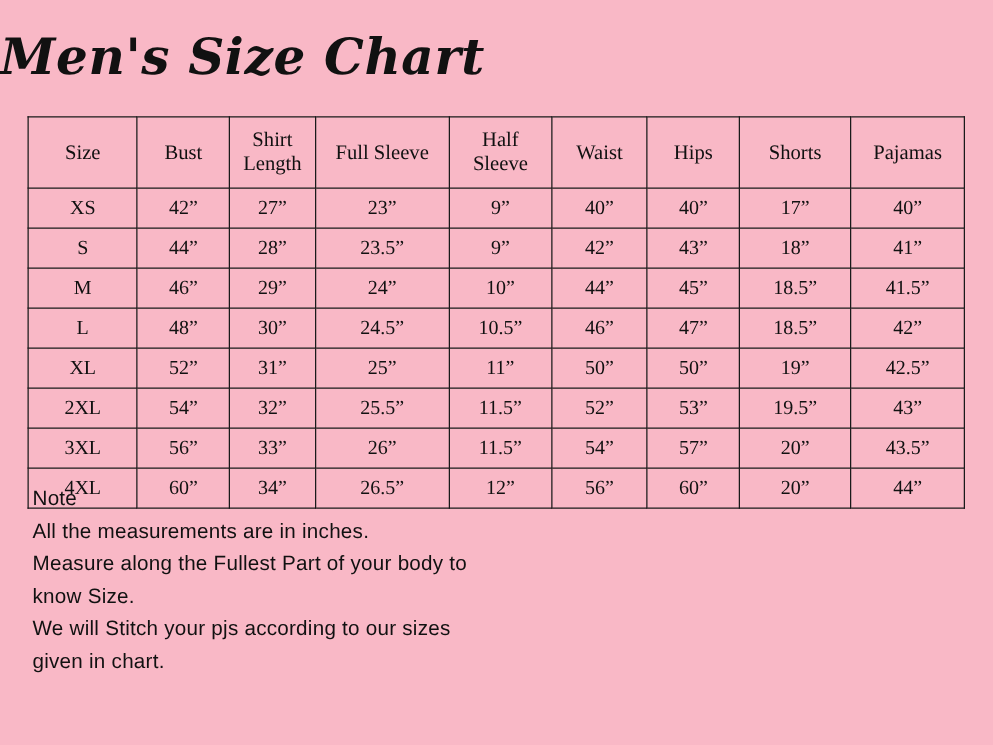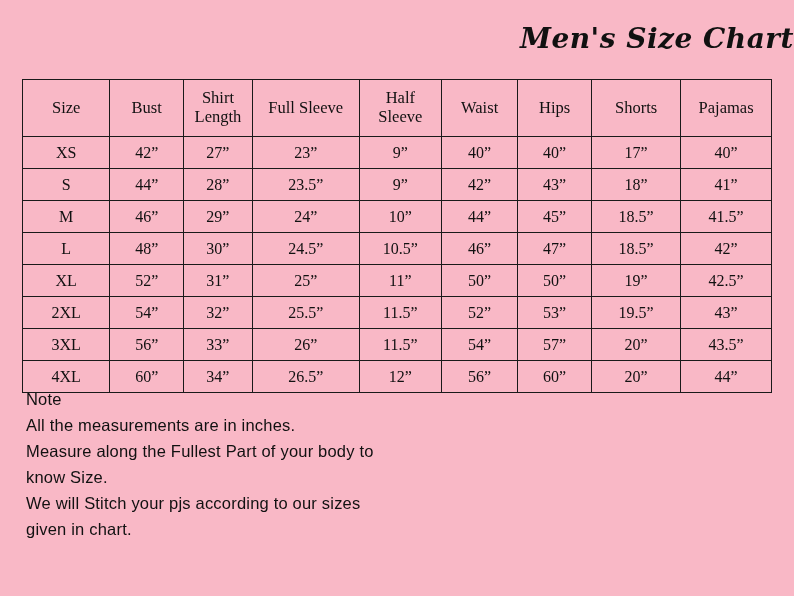--- a/index.html
+++ b/index.html
@@ -14,25 +14,25 @@
     color: #111;
     overflow: hidden;
   }
   .page {
     position: relative;
     width: 794px;
     height: 596px;
     box-sizing: border-box;
   }
   .title {
-    text-align: right;
+    text-align: left;
     font-family: "DejaVu Serif", serif;
     font-weight: bold;
     font-style: italic;
-    font-size: 28px;
+    font-size: 40px;
     letter-spacing: 0.5px;
     color: #111;
     padding-top: 22px;
     padding-bottom: 12px;
   }
   .table-wrap {
     padding: 0 22px;
   }
   table.size-chart {
     border-collapse: collapse;

